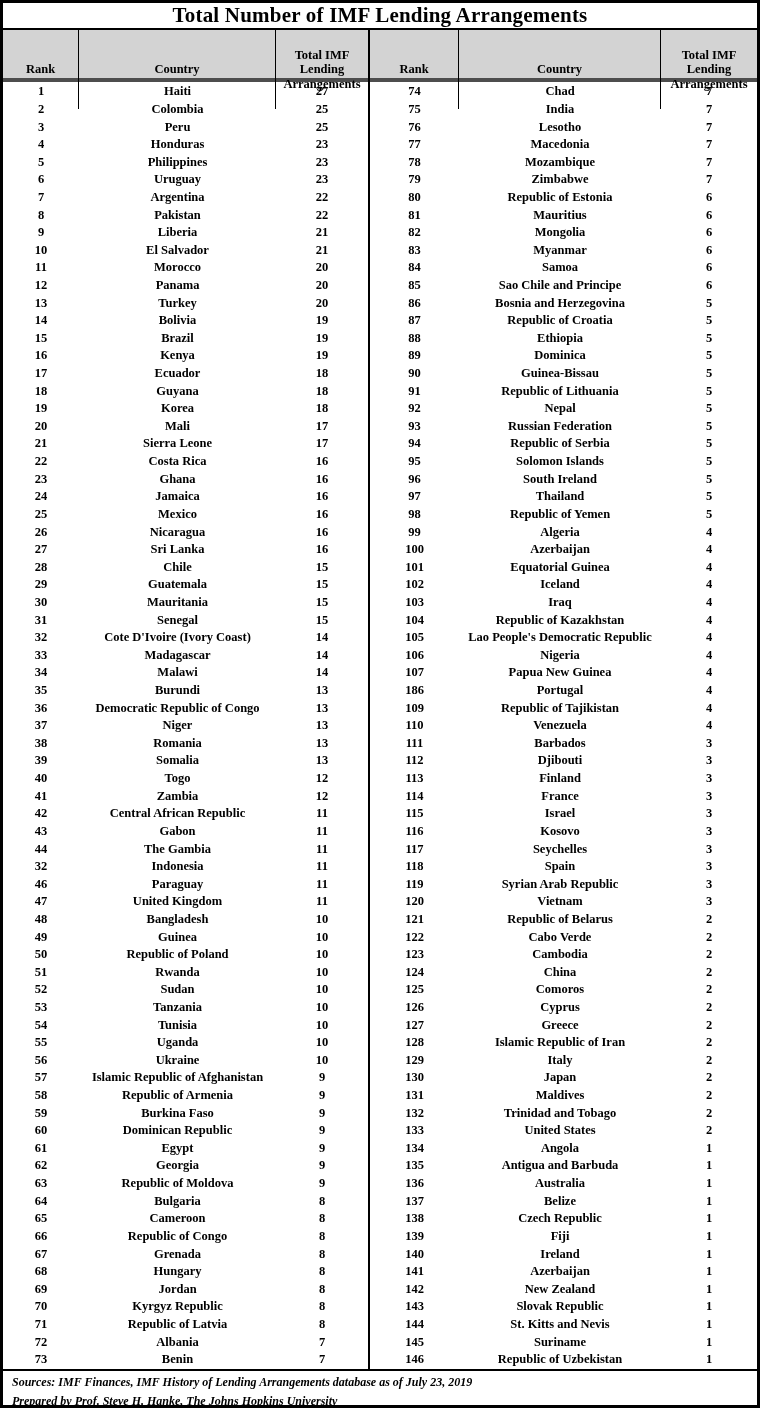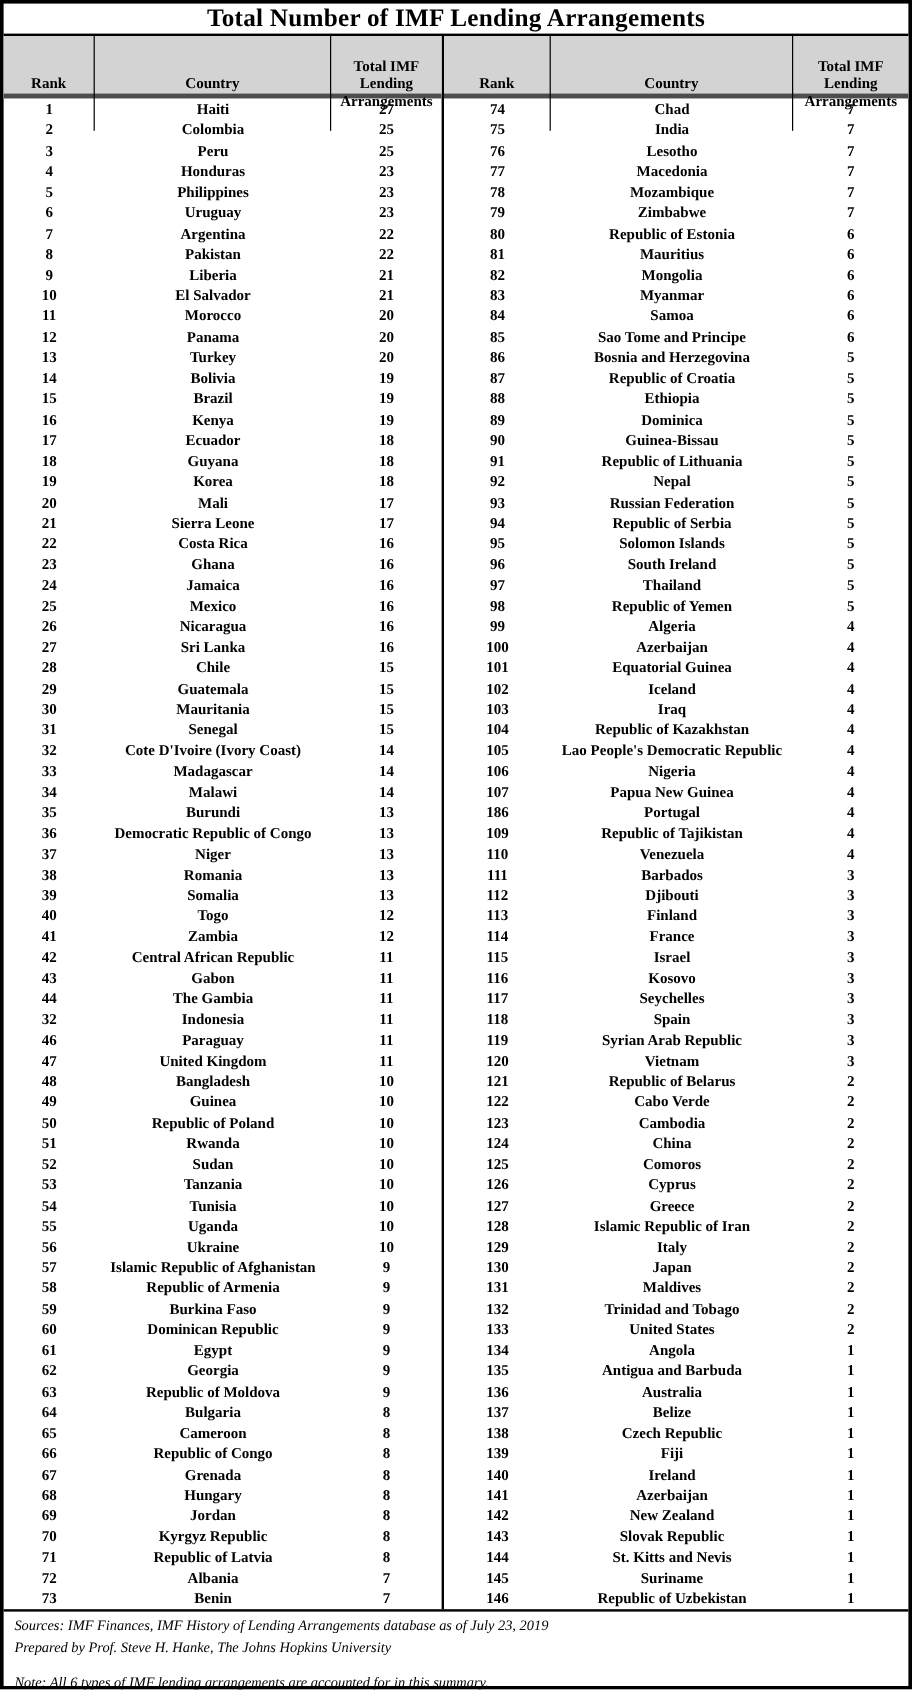--- a/index.html
+++ b/index.html
@@ -50,24 +50,24 @@
   }
   .trow{
     flex:1 1 auto;
     display:grid;align-items:center;
     font-size:12.5px;
   }
   .half.left .trow{grid-template-columns:76px 1fr 92px;}
   .half.right .trow{grid-template-columns:89px 1fr 96px;}
   .tcell{text-align:center;white-space:nowrap;overflow:hidden;}
   .footer{
-    flex:none;height:64px;
+    flex:none;height:36px;
     border-top:2px solid var(--border);
     padding:4px 9px 2px 9px;
-    font-style:italic;font-weight:normal;
+    font-style:italic;font-weight:bold;
   }
   .footer .fline{font-size:12px;line-height:1.2;}
   .footer .fline.sources{margin-bottom:5px;}
   .footer .fline.prepared{margin-bottom:14px;}
 </style>
 </head>
 <body>
 
 <div class="page">
 
@@ -507,21 +507,21 @@
             <div class="tcell">Myanmar</div>
             <div class="tcell">6</div>
           </div>
           <div class="trow">
             <div class="tcell">84</div>
             <div class="tcell">Samoa</div>
             <div class="tcell">6</div>
           </div>
           <div class="trow">
             <div class="tcell">85</div>
-            <div class="tcell">Sao Tome and Principe</div>
+            <div class="tcell">Sao Chile and Principe</div>
             <div class="tcell">6</div>
           </div>
           <div class="trow">
             <div class="tcell">86</div>
             <div class="tcell">Bosnia and Herzegovina</div>
             <div class="tcell">5</div>
           </div>
           <div class="trow">
             <div class="tcell">87</div>
             <div class="tcell">Republic of Croatia</div>

